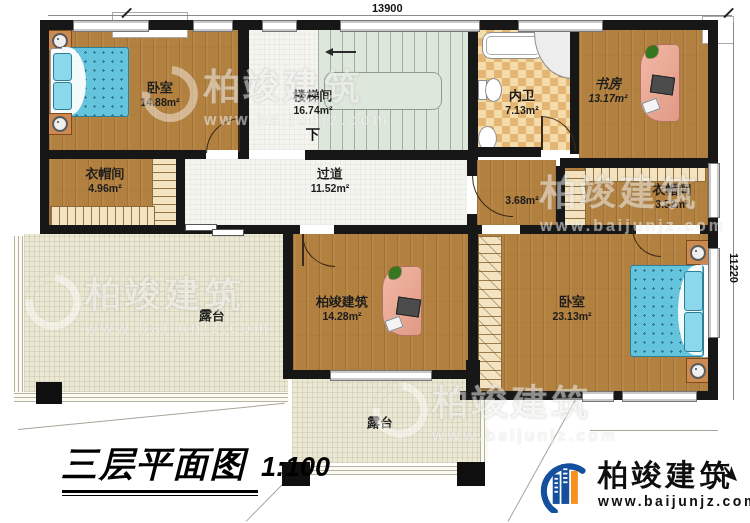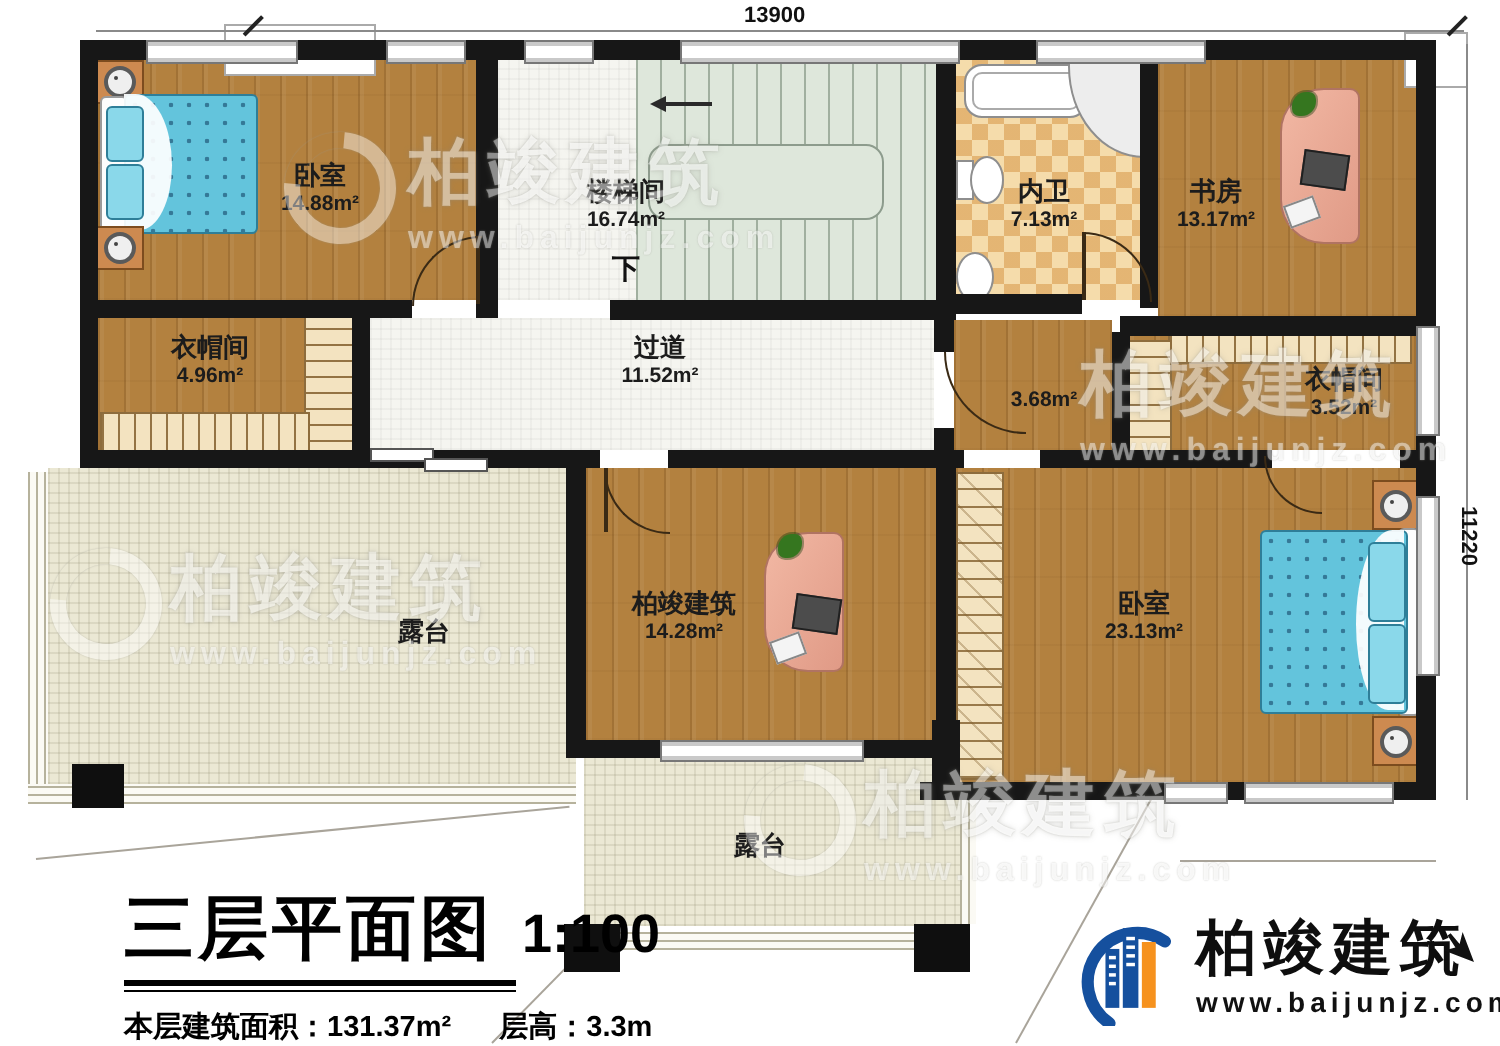--- a/index.html
+++ b/index.html
@@ -61,21 +61,21 @@
   .wm .t2{font-size:16px;font-weight:bold;letter-spacing:3px;color:rgba(255,255,255,.85);
           text-shadow:0 0 1px #9b9b93;white-space:nowrap;}
   .wm .ic{position:absolute;width:40px;height:40px;border:8px solid rgba(255,255,255,.8);
           border-top-color:transparent;border-radius:50%;transform:rotate(-40deg);
           box-shadow:0 0 1px #9b9b93, inset 0 0 1px #9b9b93;}
   .dim{z-index:60;color:#111;font-size:11px;font-weight:bold;}
   .dimline{background:#8a8a8a;z-index:58;}
   .tick{width:13px;height:1.6px;background:#222;transform:rotate(-45deg);z-index:59;}
   .projline{background:#a9a49a;z-index:5;transform-origin:left center;}
   .bracket{border:1px solid #aaa;background:#fff;z-index:4;}
-  #titleblock{z-index:70;}
+  #titleblock{z-index:70;font-style:italic;}
   #titleblock .t-main{font-size:35px;font-weight:900;color:#000;letter-spacing:2px;display:inline-block;}
   #titleblock .t-scale{font-size:27px;font-weight:bold;color:#000;margin-left:14px;display:inline-block;}
   #titleblock .rule{height:3px;background:#000;margin-top:2px;}
   #titleblock .rule2{height:1px;background:#000;margin-top:2px;}
   #titleblock .t-sub{font-size:14.5px;font-weight:bold;color:#000;margin-top:8px;white-space:nowrap;}
   #logo{z-index:70;display:flex;align-items:center;}
   #logo .lt1{font-size:30px;font-weight:900;color:#0e0e0e;letter-spacing:4px;line-height:1;white-space:nowrap;}
   #logo .lt2{font-size:14px;font-weight:bold;color:#111;letter-spacing:2.5px;margin-top:3px;white-space:nowrap;}
   #cursor{z-index:90;width:15px;height:15px;background:#111;
           clip-path:polygon(100% 100%, 0 62%, 38% 52%, 12% 12%, 22% 4%, 52% 40%, 62% 0);}
@@ -221,21 +221,21 @@
     <span class="ar">14.88m²</span>
     </div>
   <div class="abs lbl" style="left:283px;top:88px;margin-left:30px;">
     <span class="nm">楼梯间</span>
     <span class="ar">16.74m²</span>
     </div>
   <div class="abs lbl" style="left:522px;top:88px;">
     <span class="nm">内卫</span>
     <span class="ar">7.13m²</span>
     </div>
-  <div class="abs lbl" style="left:608px;top:88px;">
+  <div class="abs lbl" style="left:608px;top:76px;font-style:italic;">
     <span class="nm">书房</span>
     <span class="ar">13.17m²</span>
     </div>
   <div class="abs lbl" style="left:105px;top:166px;">
     <span class="nm">衣帽间</span>
     <span class="ar">4.96m²</span>
     </div>
   <div class="abs lbl" style="left:330px;top:166px;">
     <span class="nm">过道</span>
     <span class="ar">11.52m²</span>
@@ -296,25 +296,20 @@
       <div class="t2">www.baijunjz.com</div>
     </div>
   </div>
 
   <div id="titleblock" class="abs" style="left:62px;top:441px;">
     <div>
       <span class="t-main">三层平面图</span><span class="t-scale">1:100</span>
     </div>
     <div class="rule" style="width:196px;"></div>
     <div class="rule2" style="width:196px;"></div>
-    <div class="t-sub">
-      <span>本层建筑面积：</span><span>131.37m²</span>
-      <span style="display:inline-block;width:16px;"></span>
-      <span>层高：</span><span>3.3m</span>
-    </div>
   </div>
 
   <div id="logo" class="abs" style="left:538px;top:455px;">
     <svg width="52" height="58" viewBox="0 0 60 66">
       <path d="M10 60 A 25 25 0 1 1 55 25" fill="none" stroke="#15509e" stroke-width="7" stroke-linecap="round" transform="rotate(-18 30 33)"></path>
       <rect x="17" y="22" width="8" height="34" fill="#15509e"></rect>
       <rect x="27" y="10" width="9" height="46" fill="#15509e"></rect>
       <rect x="38" y="18" width="8" height="38" fill="#f6921e"></rect>
       <g fill="#ffffff">
         <rect x="19" y="26" width="4" height="2"></rect>

